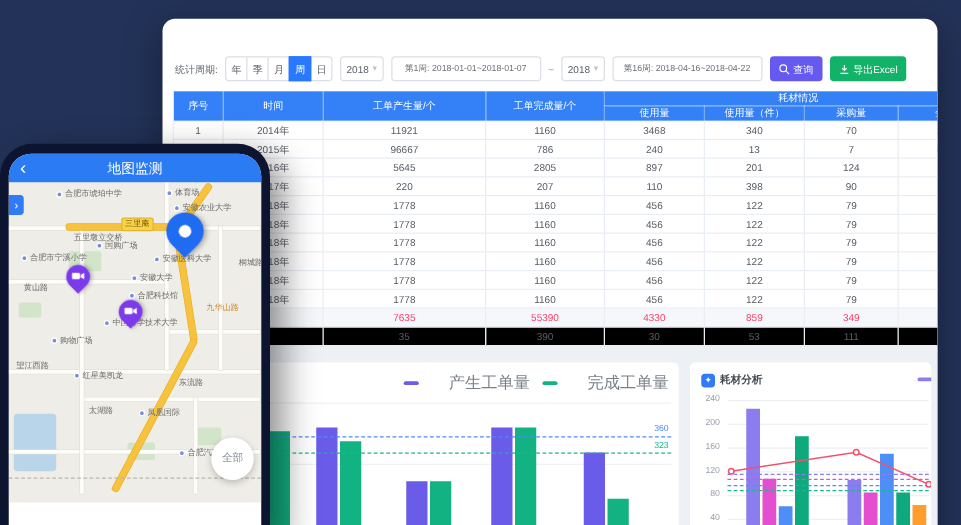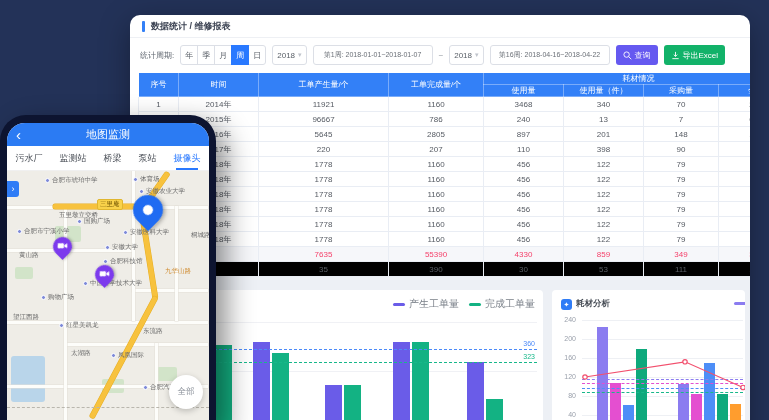--- a/index.html
+++ b/index.html
@@ -43,21 +43,21 @@
   tr.row-avg td{background:#000000;color:#5a5f66;}
 
   
   .charts-bg{position:absolute;left:0;top:262px;width:620px;height:218px;background:#edf0f5;}
   .card{position:absolute;background:#fff;border-radius:4px;overflow:hidden;}
   .card-left{left:8px;top:275px;width:405px;height:190px;}
   .card-right{left:422px;top:275px;width:193px;height:190px;}
   .legend{position:absolute;top:7px;right:8px;display:flex;gap:10px;align-items:center;z-index:3;}
   .lg-item{display:flex;align-items:center;gap:4px;}
   .lg-swatch{width:12px;height:3px;border-radius:2px;display:inline-block;}
-  .lg-text{font-size:10px;color:#7a8089;}
+  .lg-text{font-size:13px;color:#7a8089;margin-left:20px;}
   .gl{position:absolute;left:6px;right:6px;height:1px;background:#f0f1f5;}
   .gl2{position:absolute;left:30px;width:161px;height:1px;background:#eef0f4;}
   .vbar{position:absolute;}
   .refline{position:absolute;left:6px;right:6px;border-top:1px dashed;}
   .reflabel{position:absolute;right:8px;font-size:7px;}
   .ytick{position:absolute;left:2px;width:22px;text-align:right;font-size:7px;color:#9aa0ab;}
   .refline2{position:absolute;left:30px;width:161px;border-top:1px dashed;}
   .linesvg{position:absolute;left:0;top:0;z-index:2;}
   .card-title{position:absolute;left:9px;top:8px;display:flex;align-items:center;gap:4px;z-index:3;}
   .t-icon{width:11px;height:11px;border-radius:3px;background:#2f7cf6;color:#fff;font-size:7px;line-height:11px;
@@ -99,24 +99,20 @@
   .expand{position:absolute;left:0;top:10px;width:12px;height:16px;background:#2f7cf6;color:#fff;font-size:9px;
           border:none;border-radius:0 3px 3px 0;padding:0;z-index:6;cursor:pointer;}
 </style>
 </head>
 <body>
 
 <div class="stage">
 
   <div class="panel">
 
-    <div class="bc-row">
-      <span class="bc-bar"></span>
-      <span class="bc-text">数据统计 / 维修报表</span>
-    </div>
 
     <div class="filter-row">
       <span class="f-label">统计周期:</span>
       <div class="pgroup" id="period-group">
           <button class="pbtn">年</button>
           <button class="pbtn">季</button>
           <button class="pbtn">月</button>
           <button class="pbtn active">周</button>
           <button class="pbtn">日</button>
         </div>
@@ -199,21 +195,21 @@
               <td>7</td>
               <td>650</td>
             </tr>
             <tr>
               <td>3</td>
               <td>2016年</td>
               <td>5645</td>
               <td>2805</td>
               <td>897</td>
               <td>201</td>
-              <td>148</td>
+              <td>124</td>
               <td>129</td>
             </tr>
             <tr>
               <td>4</td>
               <td>2017年</td>
               <td>220</td>
               <td>207</td>
               <td>110</td>
               <td>398</td>
               <td>90</td>
@@ -375,27 +371,20 @@
         </div>
     </div>
   </div>
 
   <div class="phone">
     <div class="screen">
       <div class="p-header">
         <span class="p-back">‹</span>
         <span class="p-title">地图监测</span>
       </div>
-      <div class="p-tabs" id="phone-tabs">
-          <button class="ptab">污水厂</button>
-          <button class="ptab">监测站</button>
-          <button class="ptab">桥梁</button>
-          <button class="ptab">泵站</button>
-          <button class="ptab active">摄像头</button>
-        </div>
       <div class="map" id="map">
         <div id="map-decor">
             <div class="park" style="left: 48px; top: 55px; width: 26px; height: 16px;"></div>
             <div class="park" style="left: 95px; top: 208px; width: 22px; height: 14px;"></div>
             <div class="park" style="left: 150px; top: 196px; width: 20px; height: 14px;"></div>
             <div class="park" style="left: 8px; top: 96px; width: 18px; height: 12px;"></div>
             <div class="water" style="left: 4px; top: 185px; width: 34px; height: 46px;"></div>
             <div class="road" style="top: 35px; left: 0px; width: 201px; height: 3px;"></div>
             <div class="road" style="top: 78px; left: 0px; width: 125px; height: 3px;"></div>
             <div class="road" style="top: 118px; left: 125px; width: 76px; height: 3px;"></div>

